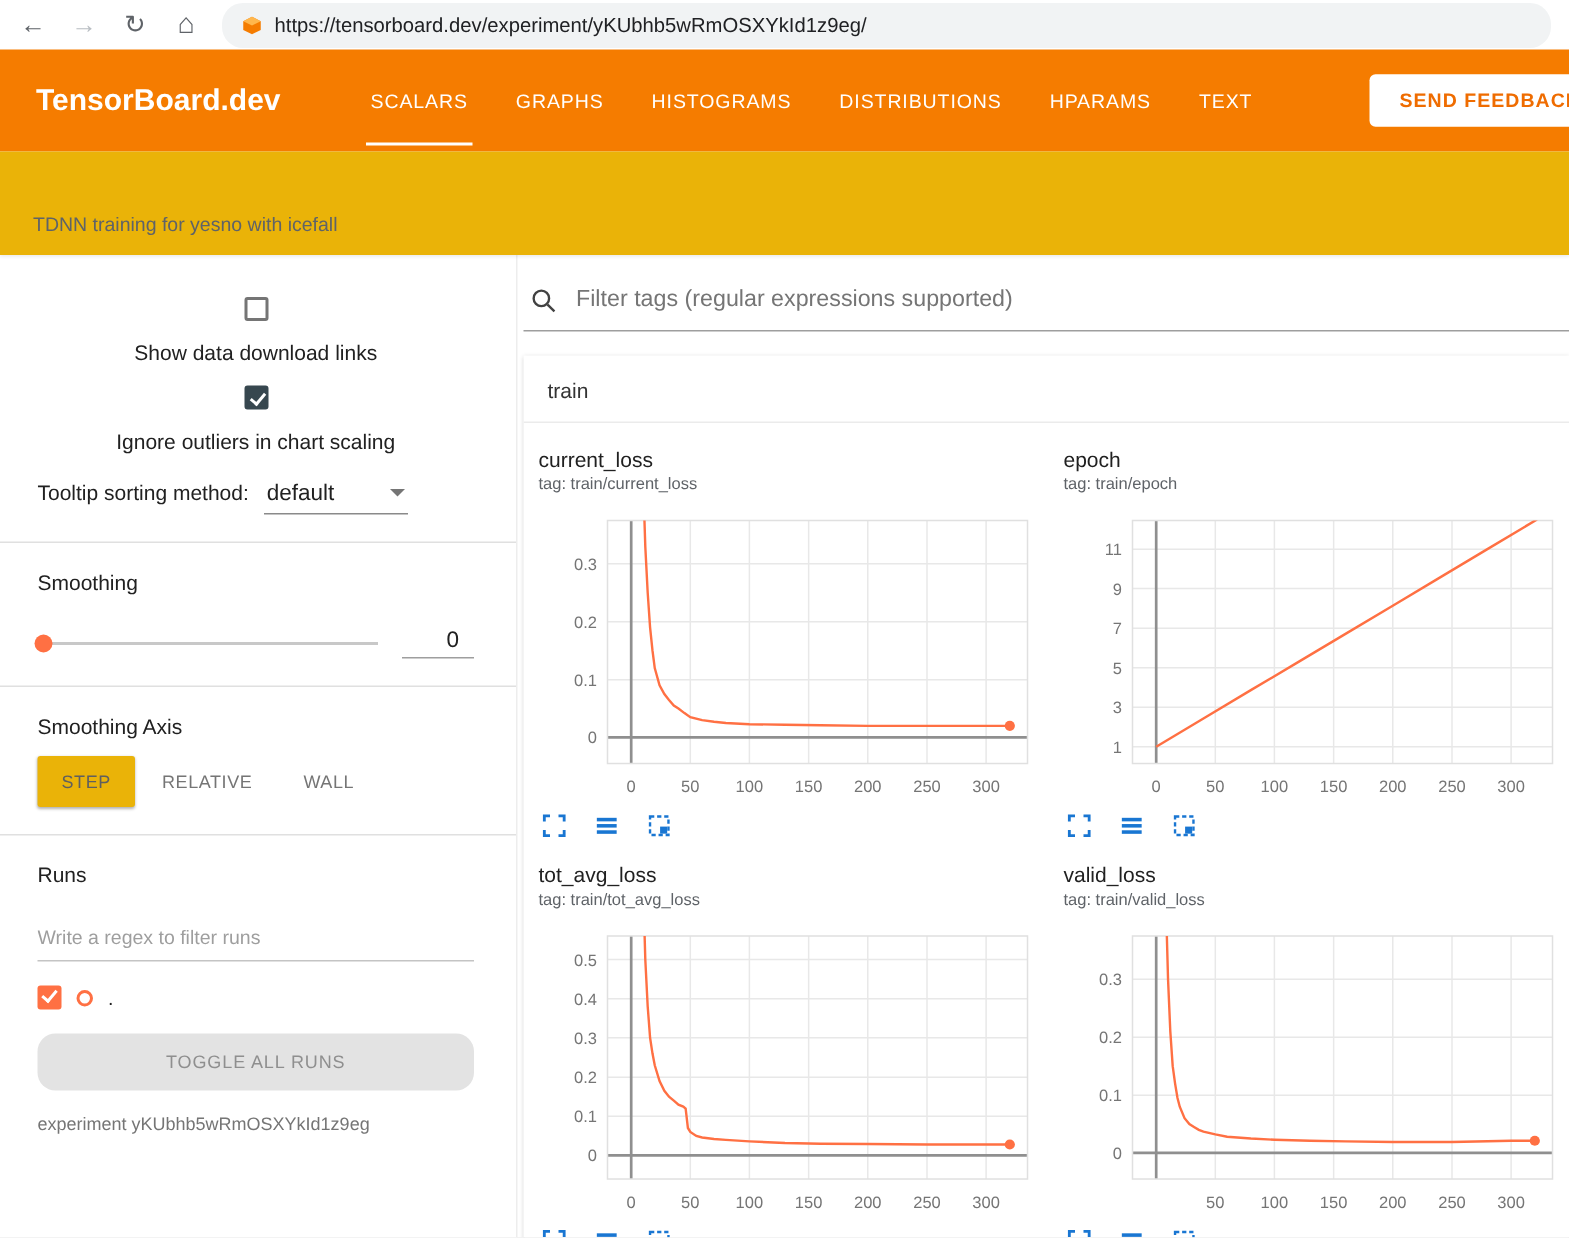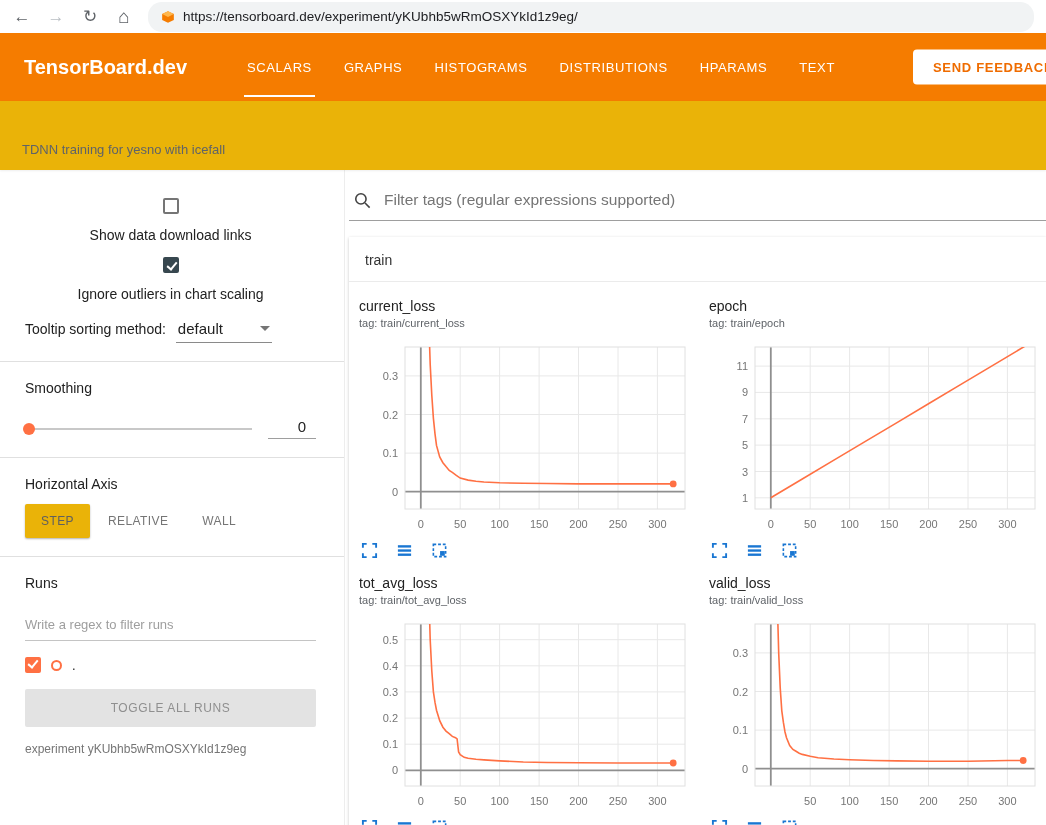--- a/index.html
+++ b/index.html
@@ -44,21 +44,21 @@
   .slider-value { font-size:15px; color:#212121; border-bottom:1px solid #9e9e9e; padding:0 10px 3px 30px; }
   .axis-buttons { display:flex; align-items:center; gap:2px; margin-top:12px; }
   .axis-btn { font-size:12px; letter-spacing:0.4px; color:#757575; padding:10px 16px; border-radius:2px; cursor:pointer; font-weight:500; }
   .axis-btn.active { background:#eab308; color:#5f5f5f; box-shadow:0 1px 2px rgba(0,0,0,0.3); }
   .regex-input { width:100%; border:none; outline:none; border-bottom:1px solid #c4c4c4; font-size:13px; padding:8px 0 8px; color:#212121; background:transparent; font-family:inherit; }
   .regex-input::placeholder { color:#9e9e9e; }
   .run-row { display:flex; align-items:center; gap:10px; margin:16px 0 0; }
   .run-cb { width:16px; height:16px; background:#ff7043; border-radius:2px; position:relative; flex:none; cursor:pointer; }
   .run-circle { width:11px; height:11px; border:2px solid #ff7043; border-radius:50%; flex:none; }
   .run-name { font-size:13px; color:#212121; }
-  .toggle-btn { width:100%; background:#e3e3e3; color:#8f8f8f; font-size:12px; letter-spacing:0.6px; padding:12px 0; text-align:center; border:none; border-radius:2px; font-weight:500; cursor:pointer; margin-top:16px; font-family:inherit; }
+  .toggle-btn { width:100%; background:#e3e3e3; color:#8f8f8f; font-size:12px; letter-spacing:0.6px; padding:12px 0; text-align:center; border:none; border-radius:12px; font-weight:500; cursor:pointer; margin-top:16px; font-family:inherit; }
   .exp-id { font-size:12px; color:#757575; margin-top:15px; }
 
   .main { flex:1; overflow:hidden; padding:20px 0 0 4px; }
   .filter-row { display:flex; align-items:center; gap:10px; border-bottom:1px solid #9e9e9e; padding:0 0 10px 4px; }
   .filter-input { flex:1; border:none; outline:none; font-size:15.5px; color:#212121; background:transparent; font-family:inherit; }
   .filter-input::placeholder { color:#757575; }
   .card { margin-top:16px; background:#fff; box-shadow:0 1px 3px rgba(0,0,0,0.22); overflow:hidden; }
   .card-header { padding:15px 16px 13px; font-size:14px; color:#333; border-bottom:1px solid #ebebeb; cursor:pointer; }
   .charts-grid { display:grid; grid-template-columns:338px 338px; column-gap:12px; row-gap:16px; padding:16px 0 0 10px; }
   .chart-title { font-size:14px; color:#212121; }
@@ -130,21 +130,21 @@
       <div class="section-label">Smoothing</div>
       <div class="slider-row">
         <div class="slider-track">
           <div class="slider-knob"></div>
         </div>
         <div class="slider-value">0</div>
       </div>
 
       <div class="divider"></div>
 
-      <div class="section-label">Horizontal Axis</div>
+      <div class="section-label">Smoothing Axis</div>
       <div class="axis-buttons">
         <span class="axis-btn active">STEP</span>
         <span class="axis-btn">RELATIVE</span>
         <span class="axis-btn">WALL</span>
       </div>
 
       <div class="divider"></div>
 
       <div class="section-label" style="margin-bottom:18px;">Runs</div>
       <input class="regex-input" placeholder="Write a regex to filter runs" style="">

